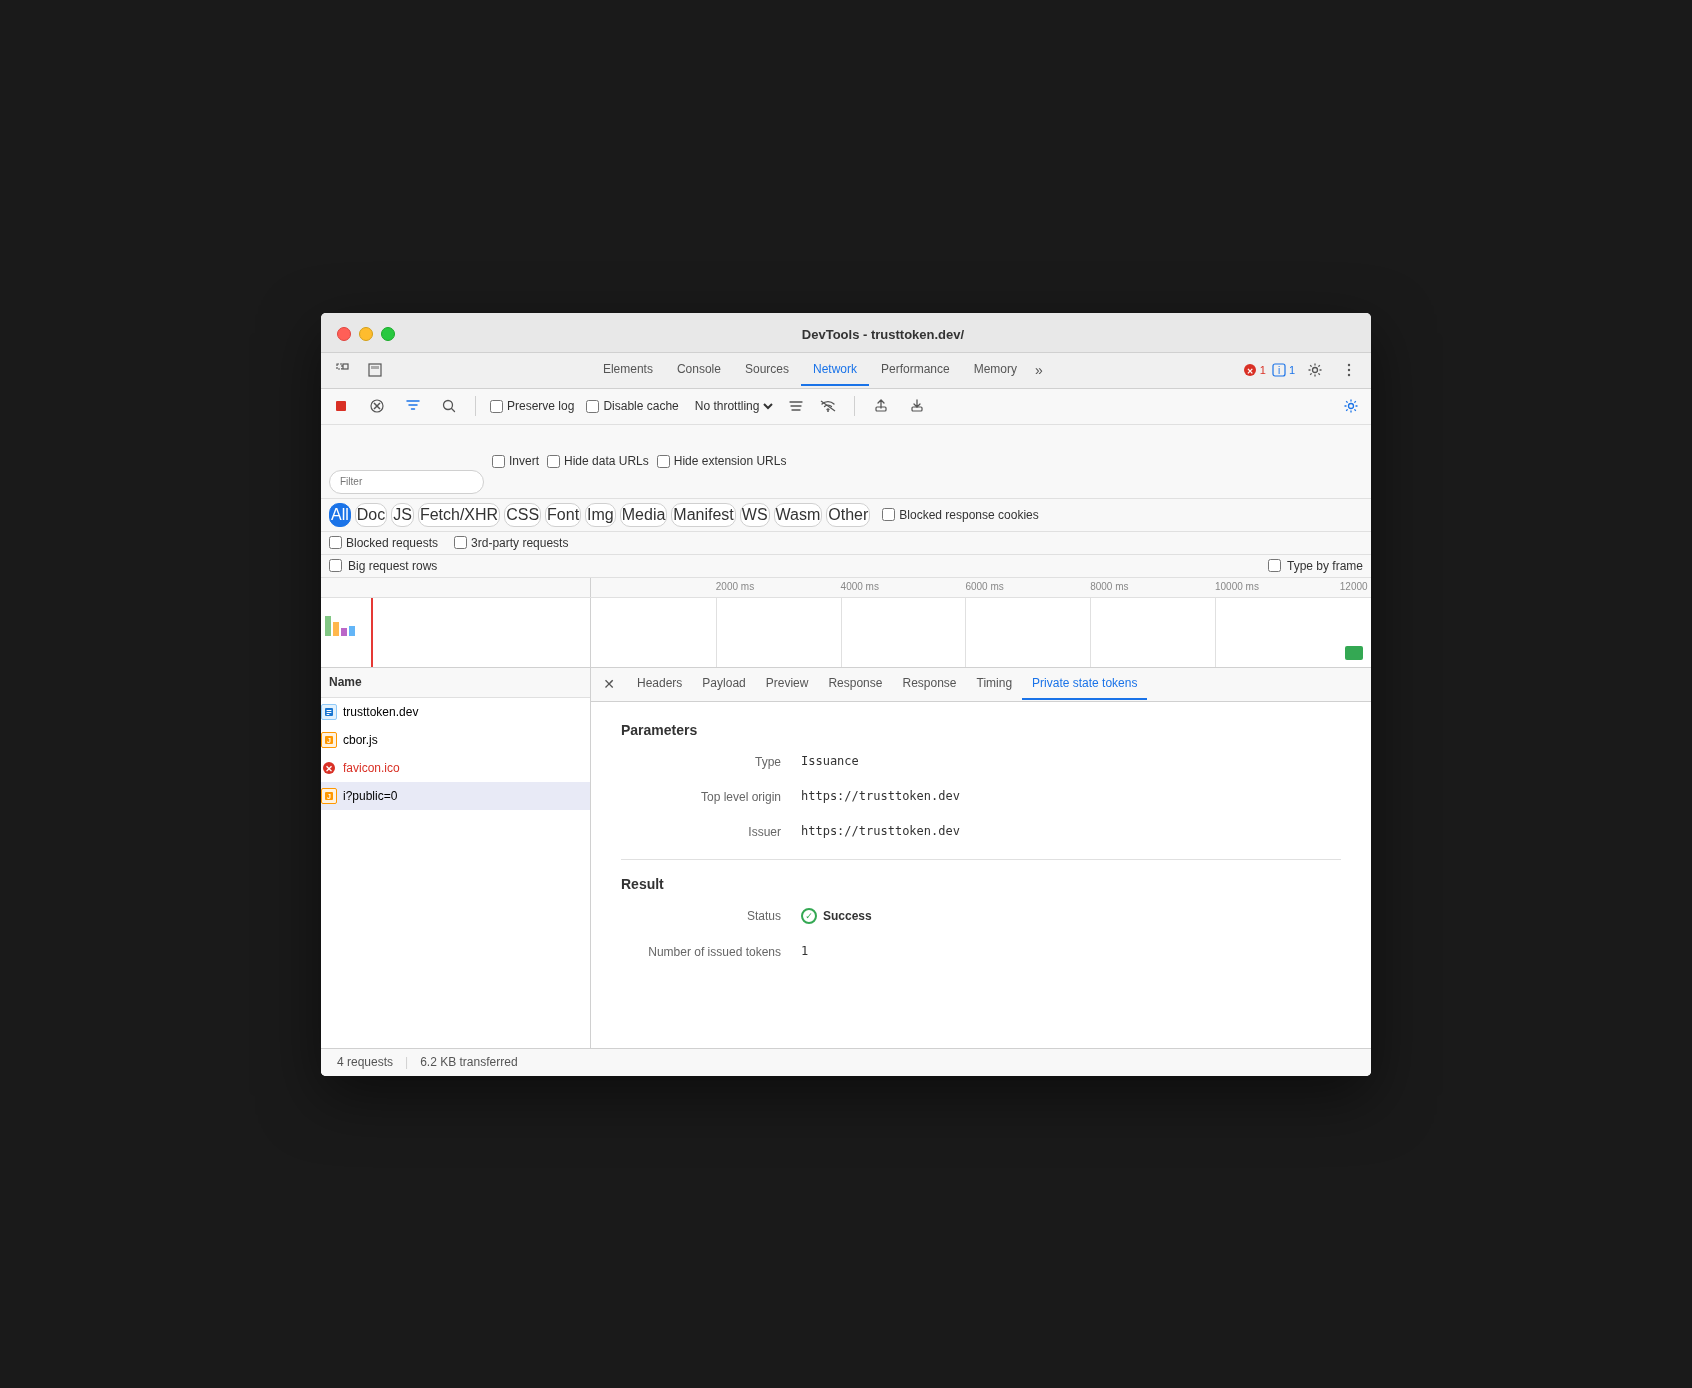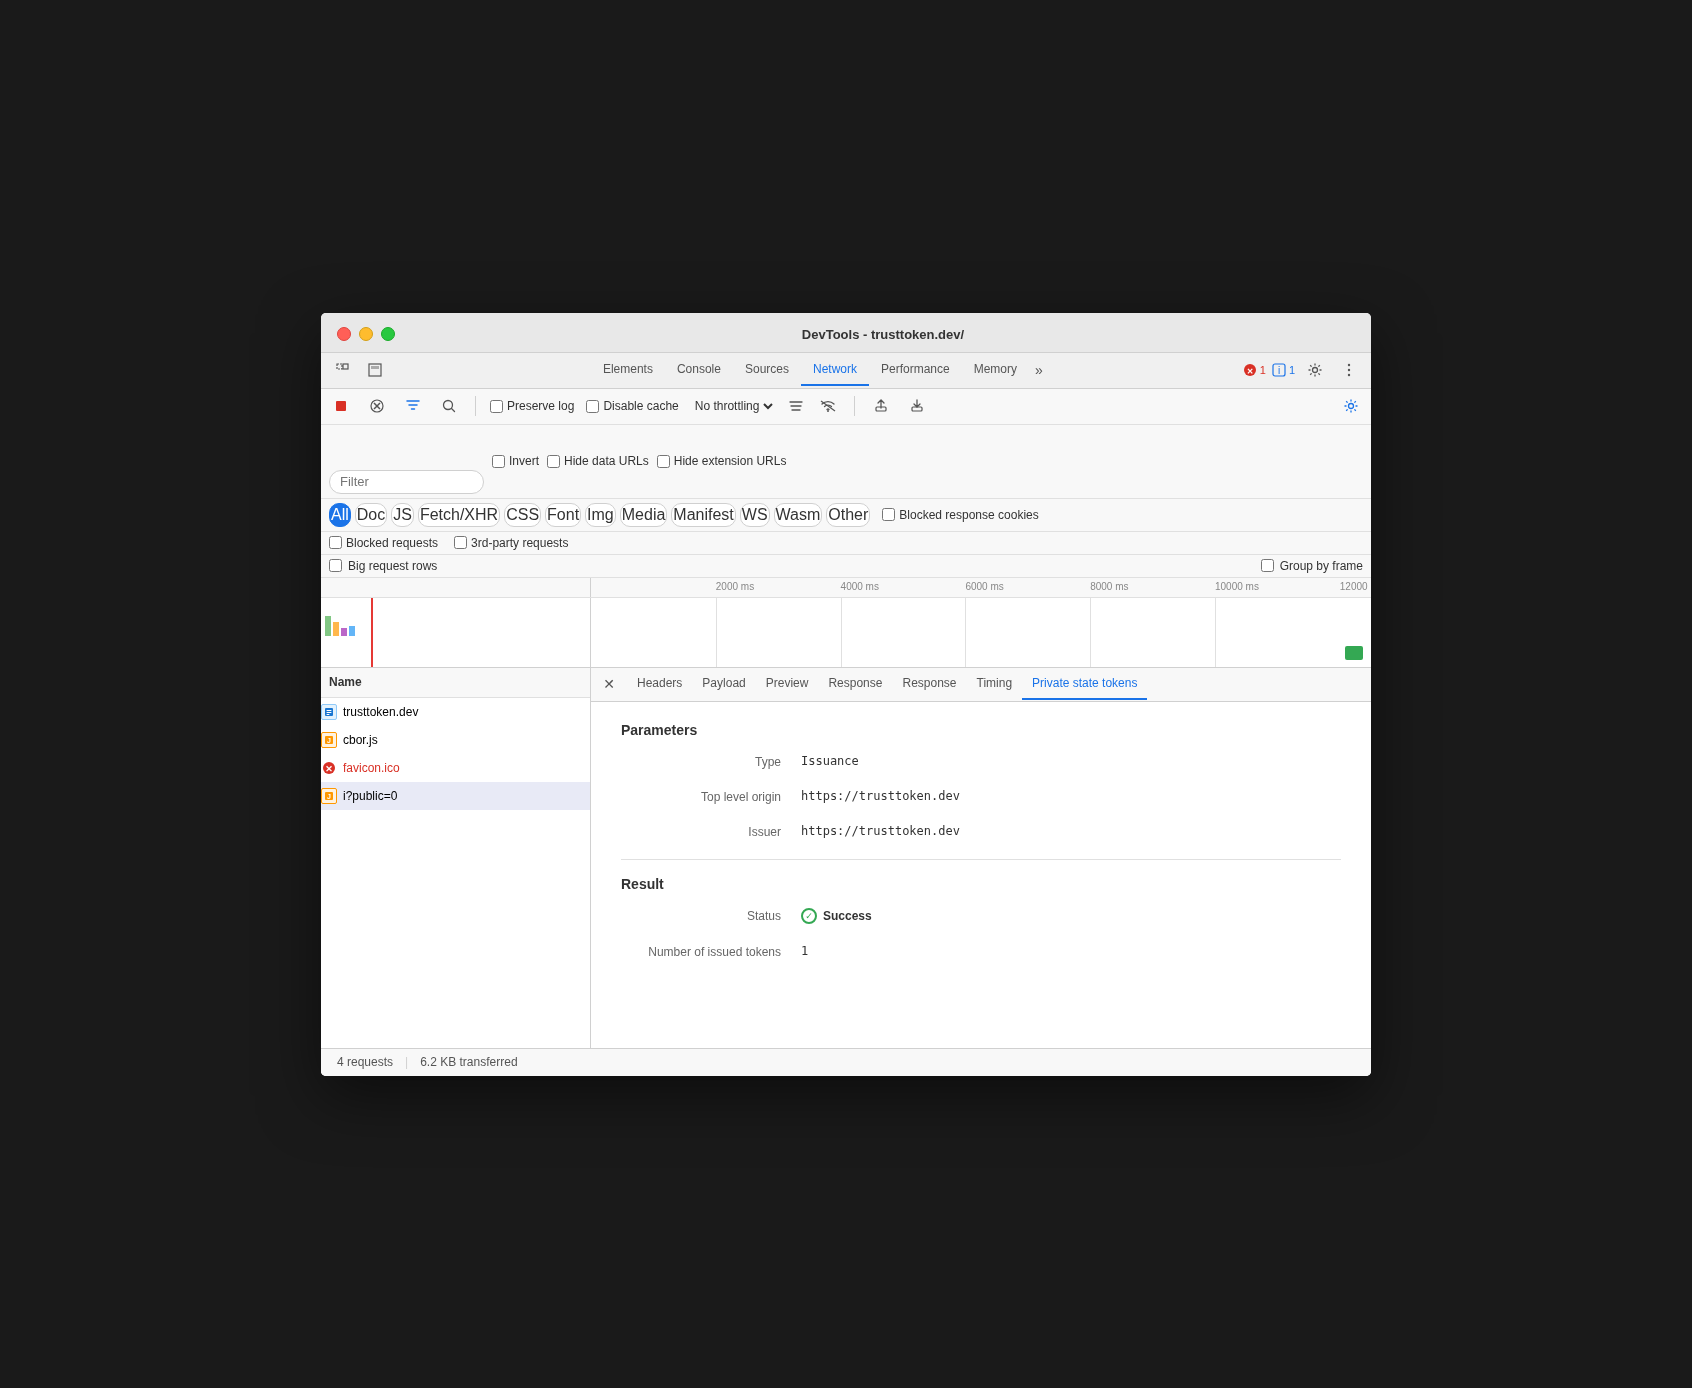--- a/index.html
+++ b/index.html
@@ -168,21 +168,21 @@
       border-bottom: 1px solid #e0e0e0;
       padding: 4px 8px;
       gap: 8px;
     }
     .filter-input {
       width: 155px;
       height: 24px;
       border: 1px solid #d0d0d0;
       border-radius: 12px;
       padding: 0 10px;
-      font-size: 13px;
+      font-size: 10px;
       background: white;
       outline: none;
       margin-top: 41px;
     }
     .filter-checkbox-group {
       display: flex;
       align-items: center;
       gap: 4px;
       font-size: 12px;
       color: #333;
@@ -684,21 +684,21 @@
     </div>
 
     <div class="settings-rows">
       <div class="settings-row">
         <label class="settings-item">
           <input type="checkbox" style="">
           <span>Big request rows</span>
         </label>
         <label class="settings-item" style="margin-left: auto;">
           <input type="checkbox" style="">
-          <span>Group by frame</span>
+          <span>Type by frame</span>
         </label>
       </div>
     </div>
 
     <div class="timeline-area">
       <div class="timeline-header">
         <div class="timeline-name-col"></div>
         <div class="timeline-scale">
           <span class="timeline-tick" style="left: 16%">2000 ms</span>
           <span class="timeline-tick" style="left: 32%">4000 ms</span>

